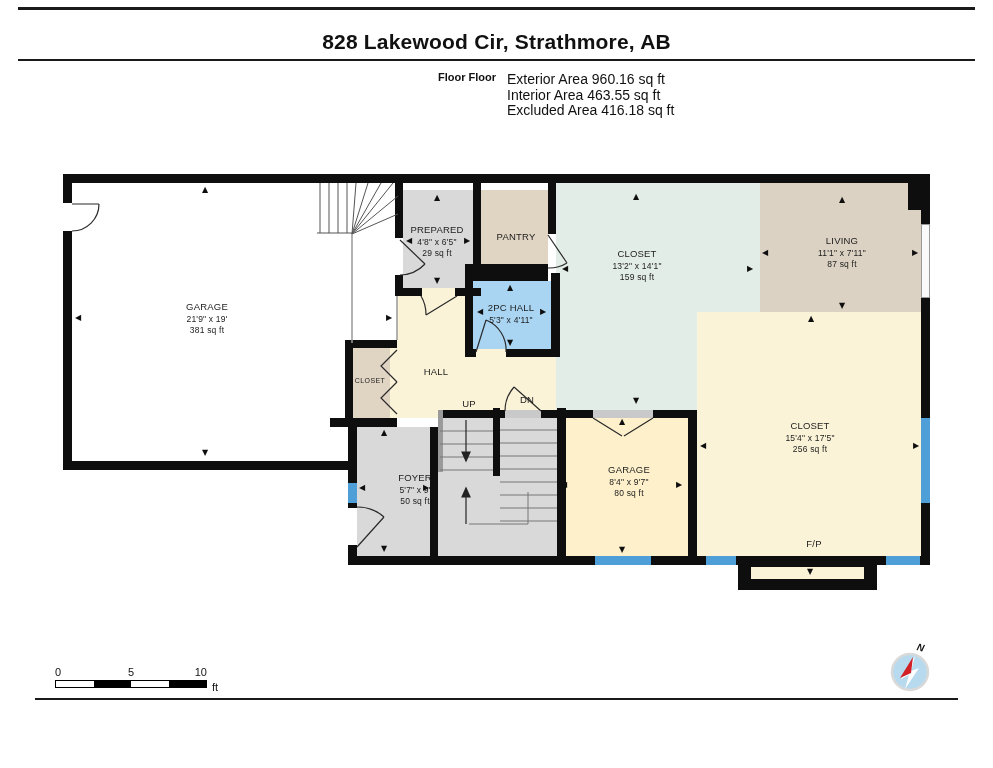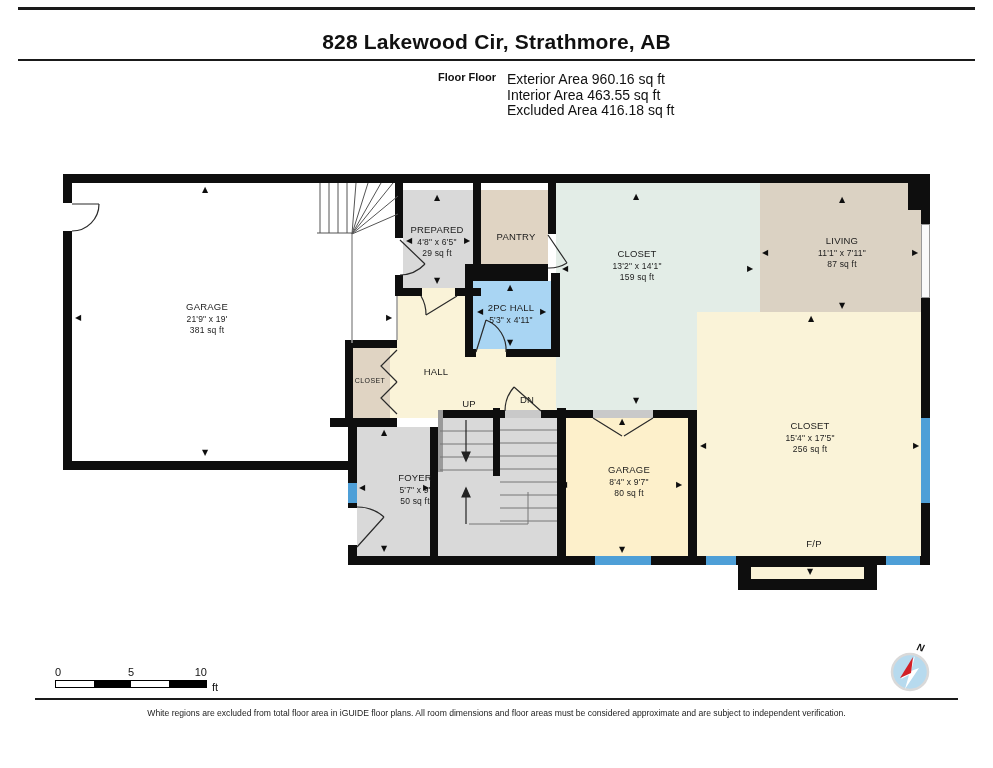--- a/index.html
+++ b/index.html
@@ -252,14 +252,13 @@
   <div class="a" style="left:888px;top:645px;width:50px;height:50px">
     <svg width="48" height="48" viewBox="0 0 48 48">
       <circle cx="22" cy="27" r="18" fill="#b7daee" stroke="#d9d9d9" stroke-width="2.5"></circle>
       <path d="M27,11 L13,34 L21,30 L17,44 L31,23 L23,26 Z" fill="#ffffff"></path>
       <path d="M25,12 L12,33 L23,28 Z" fill="#d22027"></path>
     </svg>
     <span class="nlabel" style="left:29px;top:-3px">N</span>
   </div>
 
   <div class="rule" style="left:35px;right:35px;top:698px;height:2px"></div>
-  <div class="disclaimer">White regions are excluded from total floor area in iGUIDE floor plans. All room dimensions and floor areas must be considered approximate and are subject to independent verification.</div>
 </div>
 
 </body></html>

